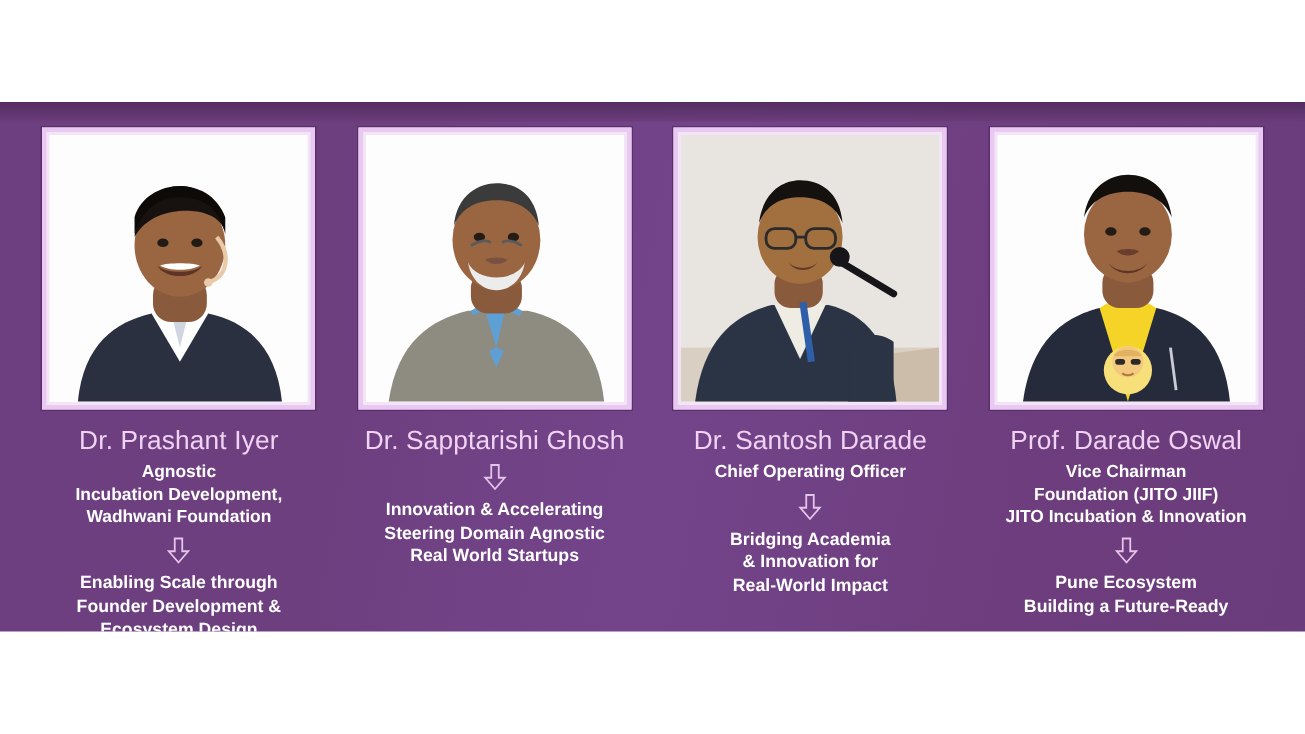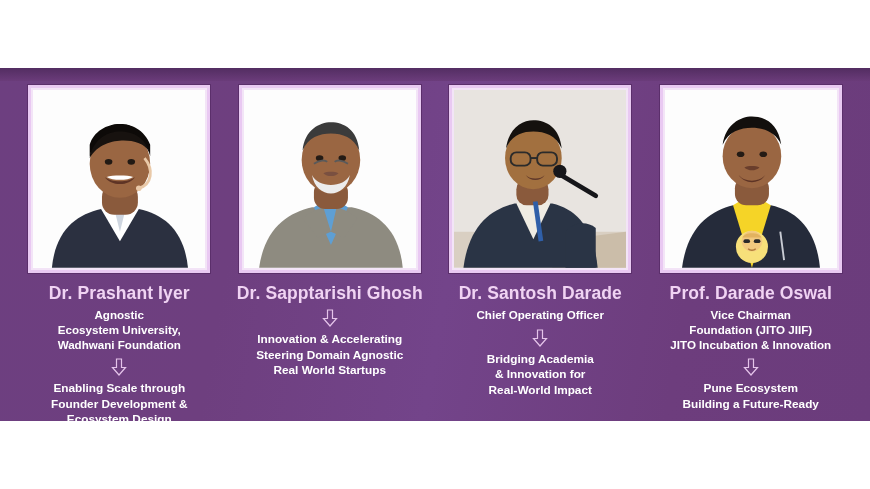--- a/index.html
+++ b/index.html
@@ -60,21 +60,21 @@
     position:absolute; inset:2px;
     background:#ffffff;
     overflow:hidden;
   }
   
   .portrait{ position:absolute; inset:0; }
   
   .sp-name {
     margin-top:11px;
     font-size:17.5px;
-    font-weight:bold;
+    font-weight:normal;
     color:#f0d3f3;
     letter-spacing:.1px;
     line-height:1.1;
     text-align:center;
     white-space:nowrap;
   }
   .sp-role {
     margin-top:5px;
     font-size:11.6px;
     font-weight:bold;
@@ -122,21 +122,21 @@
               <path d="M76 92 C82 98 102 98 108 92 C102 102 82 102 76 92 Z" fill="#5e3425"></path>
               <path d="M78 92 C84 96 100 96 106 92 C100 90 84 90 78 92 Z" fill="#ffffff"></path>
               <path d="M118 72 C128 84 126 100 112 104" stroke="#e9c9a8" stroke-width="3" fill="none"></path>
               <circle cx="112" cy="104" r="3" fill="#e9c9a8"></circle>
             </svg>
           </div>
         </div>
         <div class="sp-name">Dr. Prashant Iyer</div>
         <div class="sp-role">
           <div>Agnostic</div>
-          <div>Ecosystem University,</div>
+          <div>Incubation Development,</div>
           <div>Wadhwani Foundation</div>
         </div>
         <svg class="arrow" viewBox="0 0 16 18">
           <path d="M5.5 1 H10.5 V9.5 H14.5 L8 17 L1.5 9.5 H5.5 Z" fill="none" stroke="#e5c4ea" stroke-width="1.2"></path>
         </svg>
         <div class="sp-tag">
           <div>Enabling Scale through</div>
           <div>Founder Development &amp;</div>
           <div>Ecosystem Design</div>
         </div>

